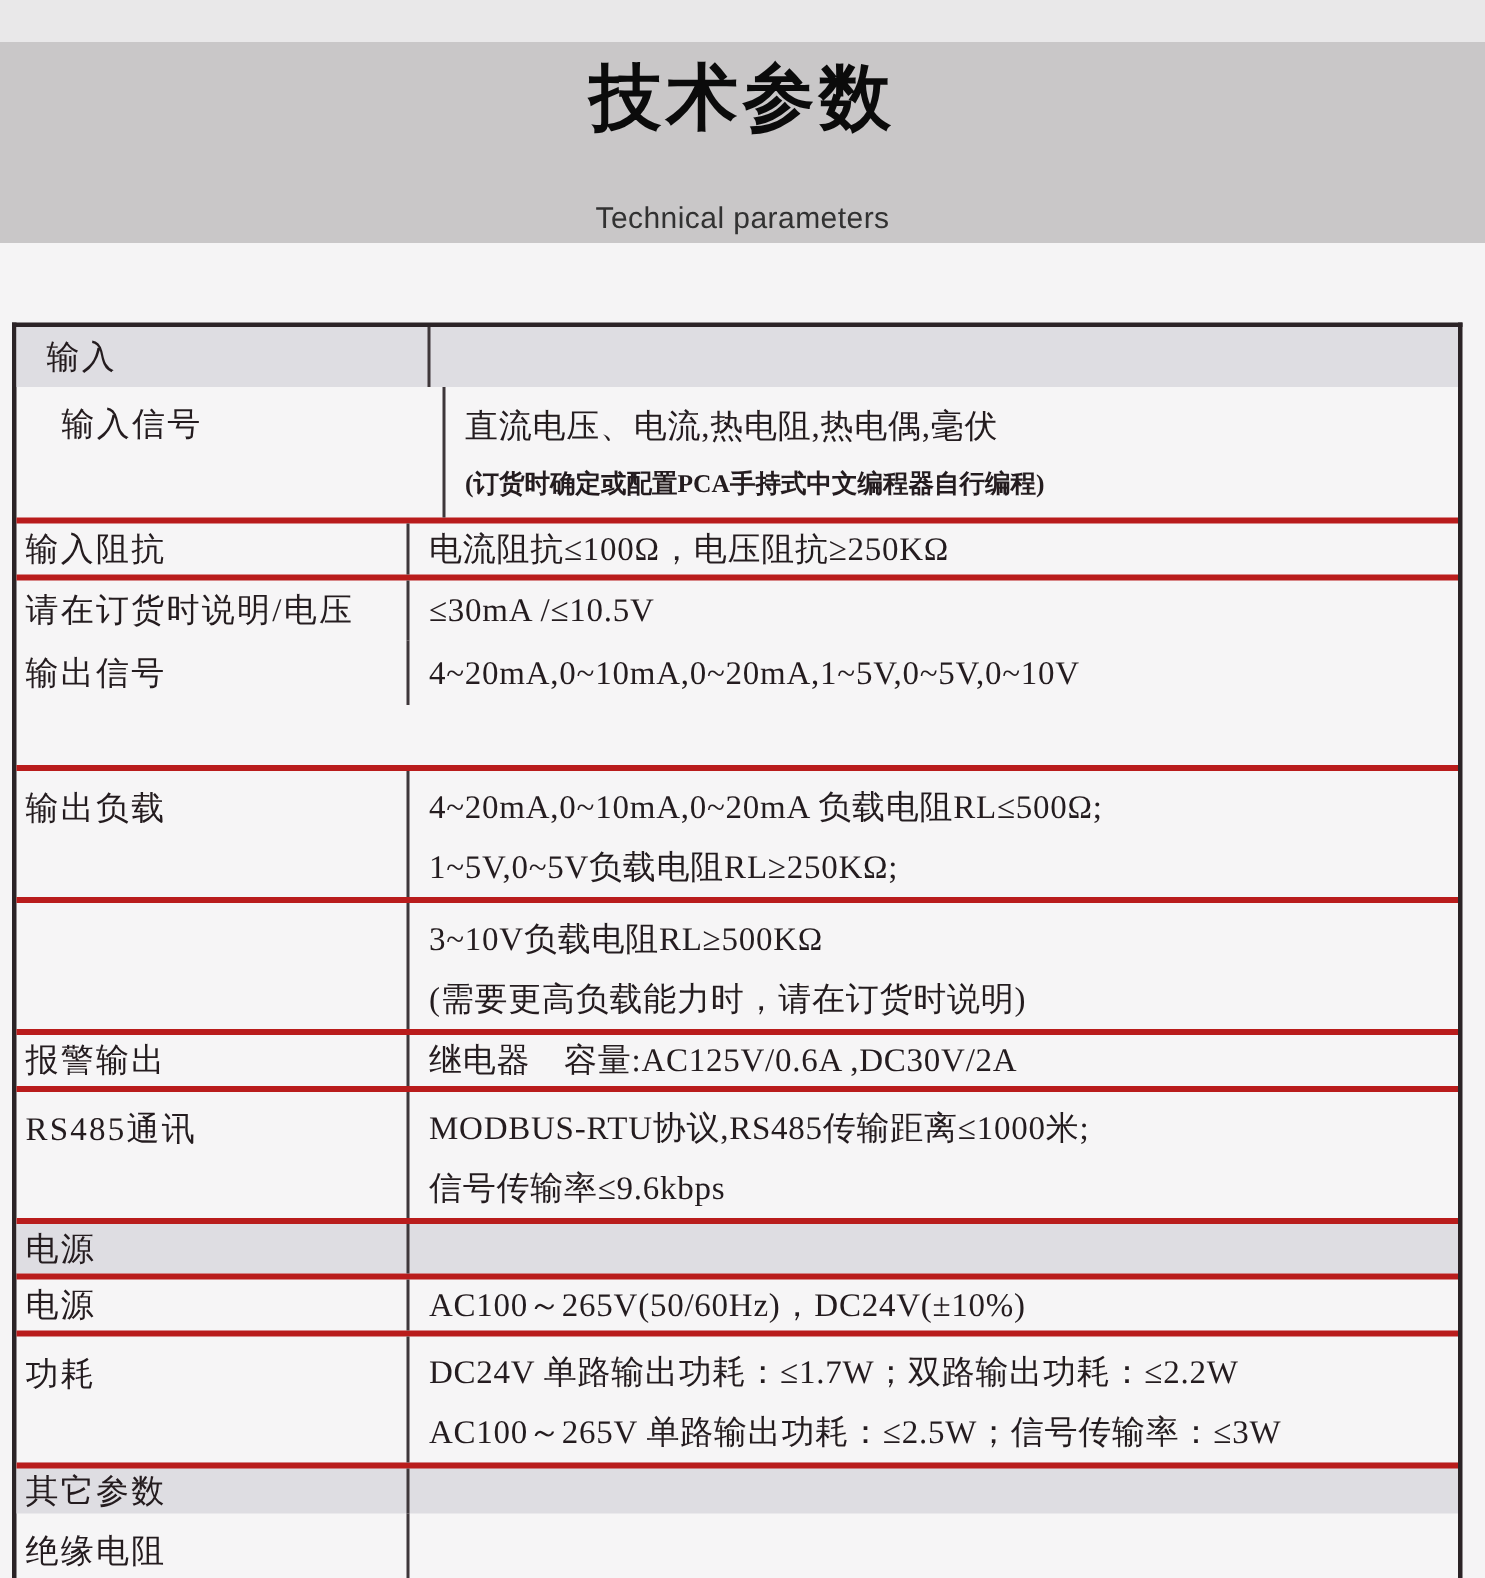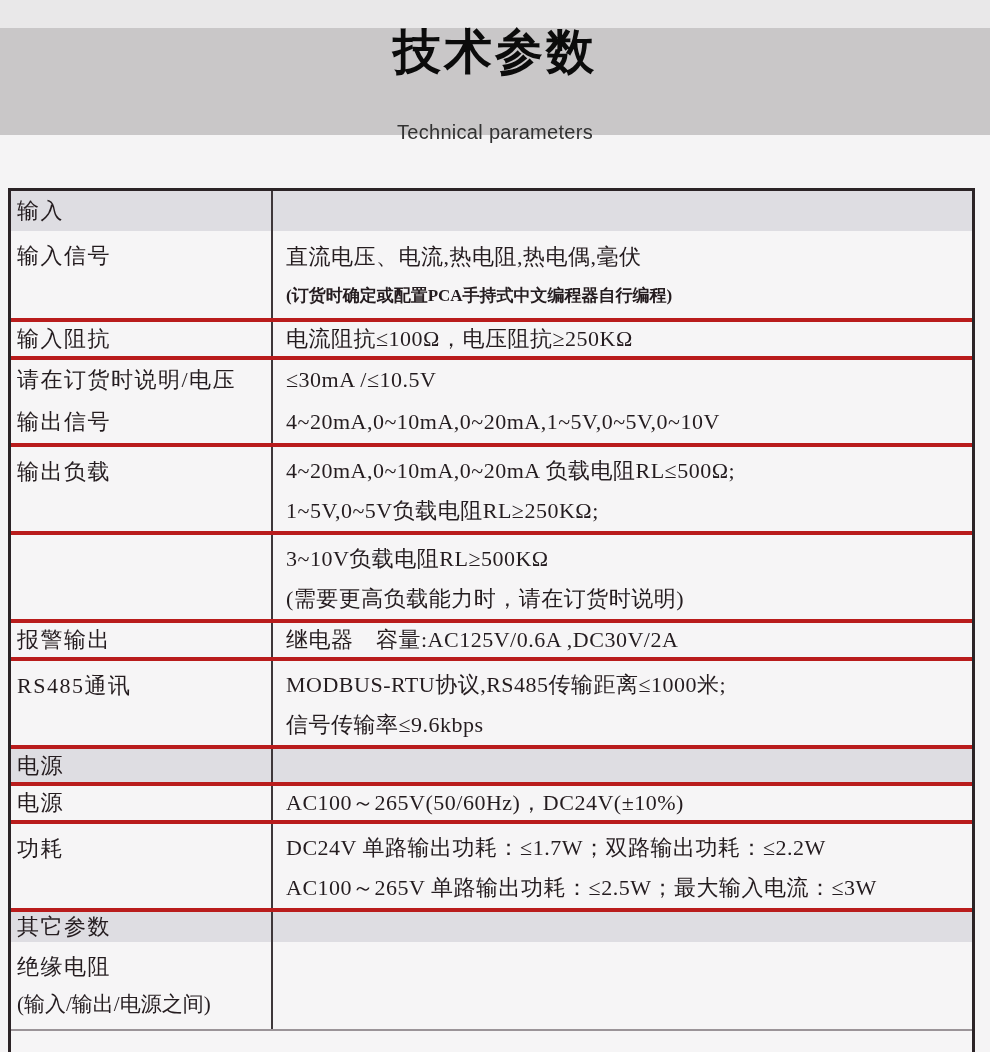--- a/index.html
+++ b/index.html
@@ -5,21 +5,21 @@
   * { margin:0; padding:0; box-sizing:border-box; }
   html,body { width:990px; height:1052px; overflow:hidden; }
   body {
     background:#f5f4f5;
     font-family:"Liberation Serif","DejaVu Serif",serif;
     color:#241c1f;
   }
   
   .top-strip { height:28px; background:#e9e8e9; }
   .banner {
-    height:107px; background:#c9c7c8;
+    height:134px; background:#c9c7c8;
     display:flex; flex-direction:column; align-items:center; justify-content:center;
   }
   .title {
     font-family:"Liberation Sans","DejaVu Sans",sans-serif;
     font-weight:bold; font-size:48px; letter-spacing:3px;
     color:#0b0b0b; line-height:54px; margin-top:6px;
   }
   .subtitle {
     font-family:"Liberation Sans","DejaVu Sans",sans-serif;
     font-size:20px; color:#323232; line-height:24px; letter-spacing:0.3px;margin-top:41px;
@@ -45,23 +45,23 @@
   .vcell { flex:1 1 auto; padding-left:13px; padding-right:4px; font-size:22px; letter-spacing:0.5px; }
   .r-center { align-items:stretch; }
   .r-center .lcell, .r-center .vcell { display:flex; align-items:center; }
   .r-top .lcell, .r-top .vcell { padding-top:4px; }
   .ln   { line-height:40px; white-space:nowrap; }
   .ln-big { line-height:44px; white-space:nowrap; }
   .note { font-size:17px; font-weight:bold; line-height:34px; letter-spacing:0; white-space:nowrap; }
   .sub  { font-size:21px; line-height:32px; letter-spacing:0; white-space:nowrap; }
   .lbl-ln { line-height:42px; white-space:nowrap; }
   
-  .h-r0  { min-height:29px; } .h-r1  { min-height:87px; } .h-r2  { min-height:38px; }
+  .h-r0  { min-height:29px;padding-left:14px; } .h-r1  { min-height:87px;padding-left:24px; } .h-r2  { min-height:38px; }
   .h-r3  { min-height:44px; } .h-r4  { min-height:28px; } .h-r5  { min-height:43px; }
-  .h-r6  { min-height:76px; } .h-r7  { min-height:80px; } .h-r8  { min-height:38px; }
+  .h-r6  { min-height:76px;margin-top:40px; } .h-r7  { min-height:80px; } .h-r8  { min-height:38px; }
   .h-r9  { min-height:85px; } .h-r10 { min-height:37px; } .h-r11 { min-height:38px; }
   .h-r12 { min-height:85px; } .h-r13 { min-height:30px; } .h-r14 { min-height:87px; }
   .h-r15 { min-height:48px; }
 </style>
 </head>
 <body>
 
 <div class="top-strip"></div>
 
 <div class="banner">
@@ -160,21 +160,21 @@
       </div>
     <div class="vcell">
         <span>AC100～265V(50/60Hz)，DC24V(±10%)</span>
       </div>
   </div>
 
   <div class="row h-r12 r-top">
     <div class="lcell"><span class="lbl-ln">功耗</span></div>
     <div class="vcell">
       <div class="ln">DC24V 单路输出功耗：≤1.7W；双路输出功耗：≤2.2W</div>
-      <div class="ln">AC100～265V 单路输出功耗：≤2.5W；最大输入电流：≤3W</div>
+      <div class="ln">AC100～265V 单路输出功耗：≤2.5W；信号传输率：≤3W</div>
     </div>
   </div>
 
   <div class="row section h-r13 r-center">
     <div class="lcell">
         <span>其它参数</span>
       </div>
     <div class="vcell"></div>
   </div>
 

